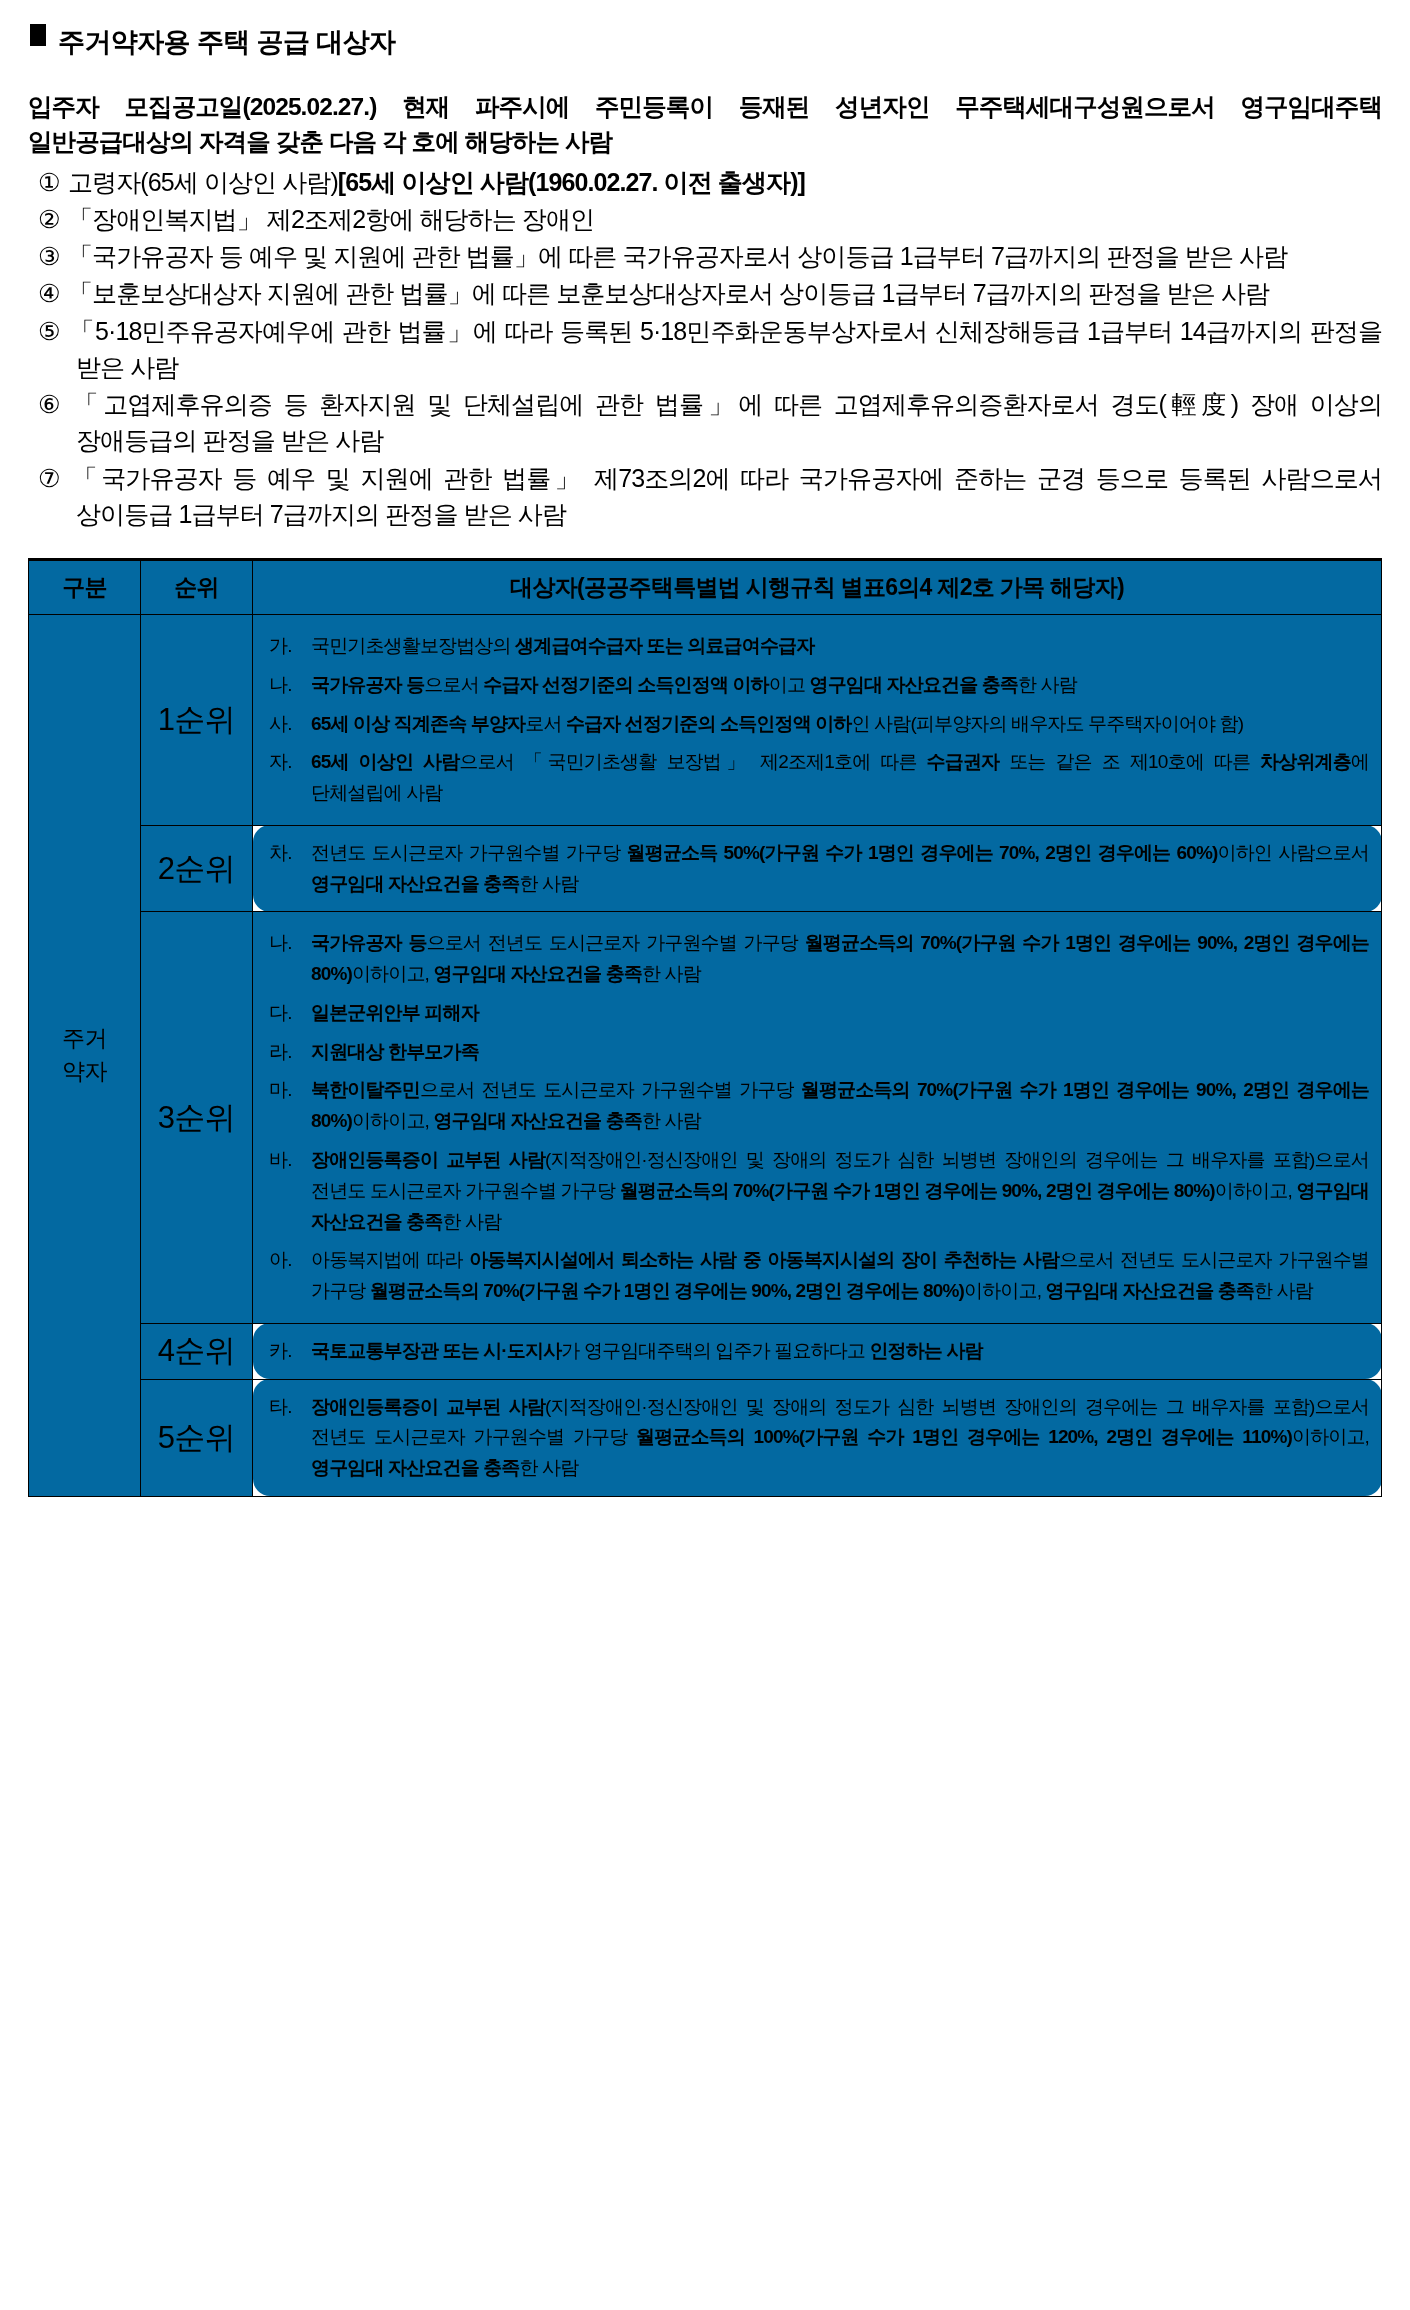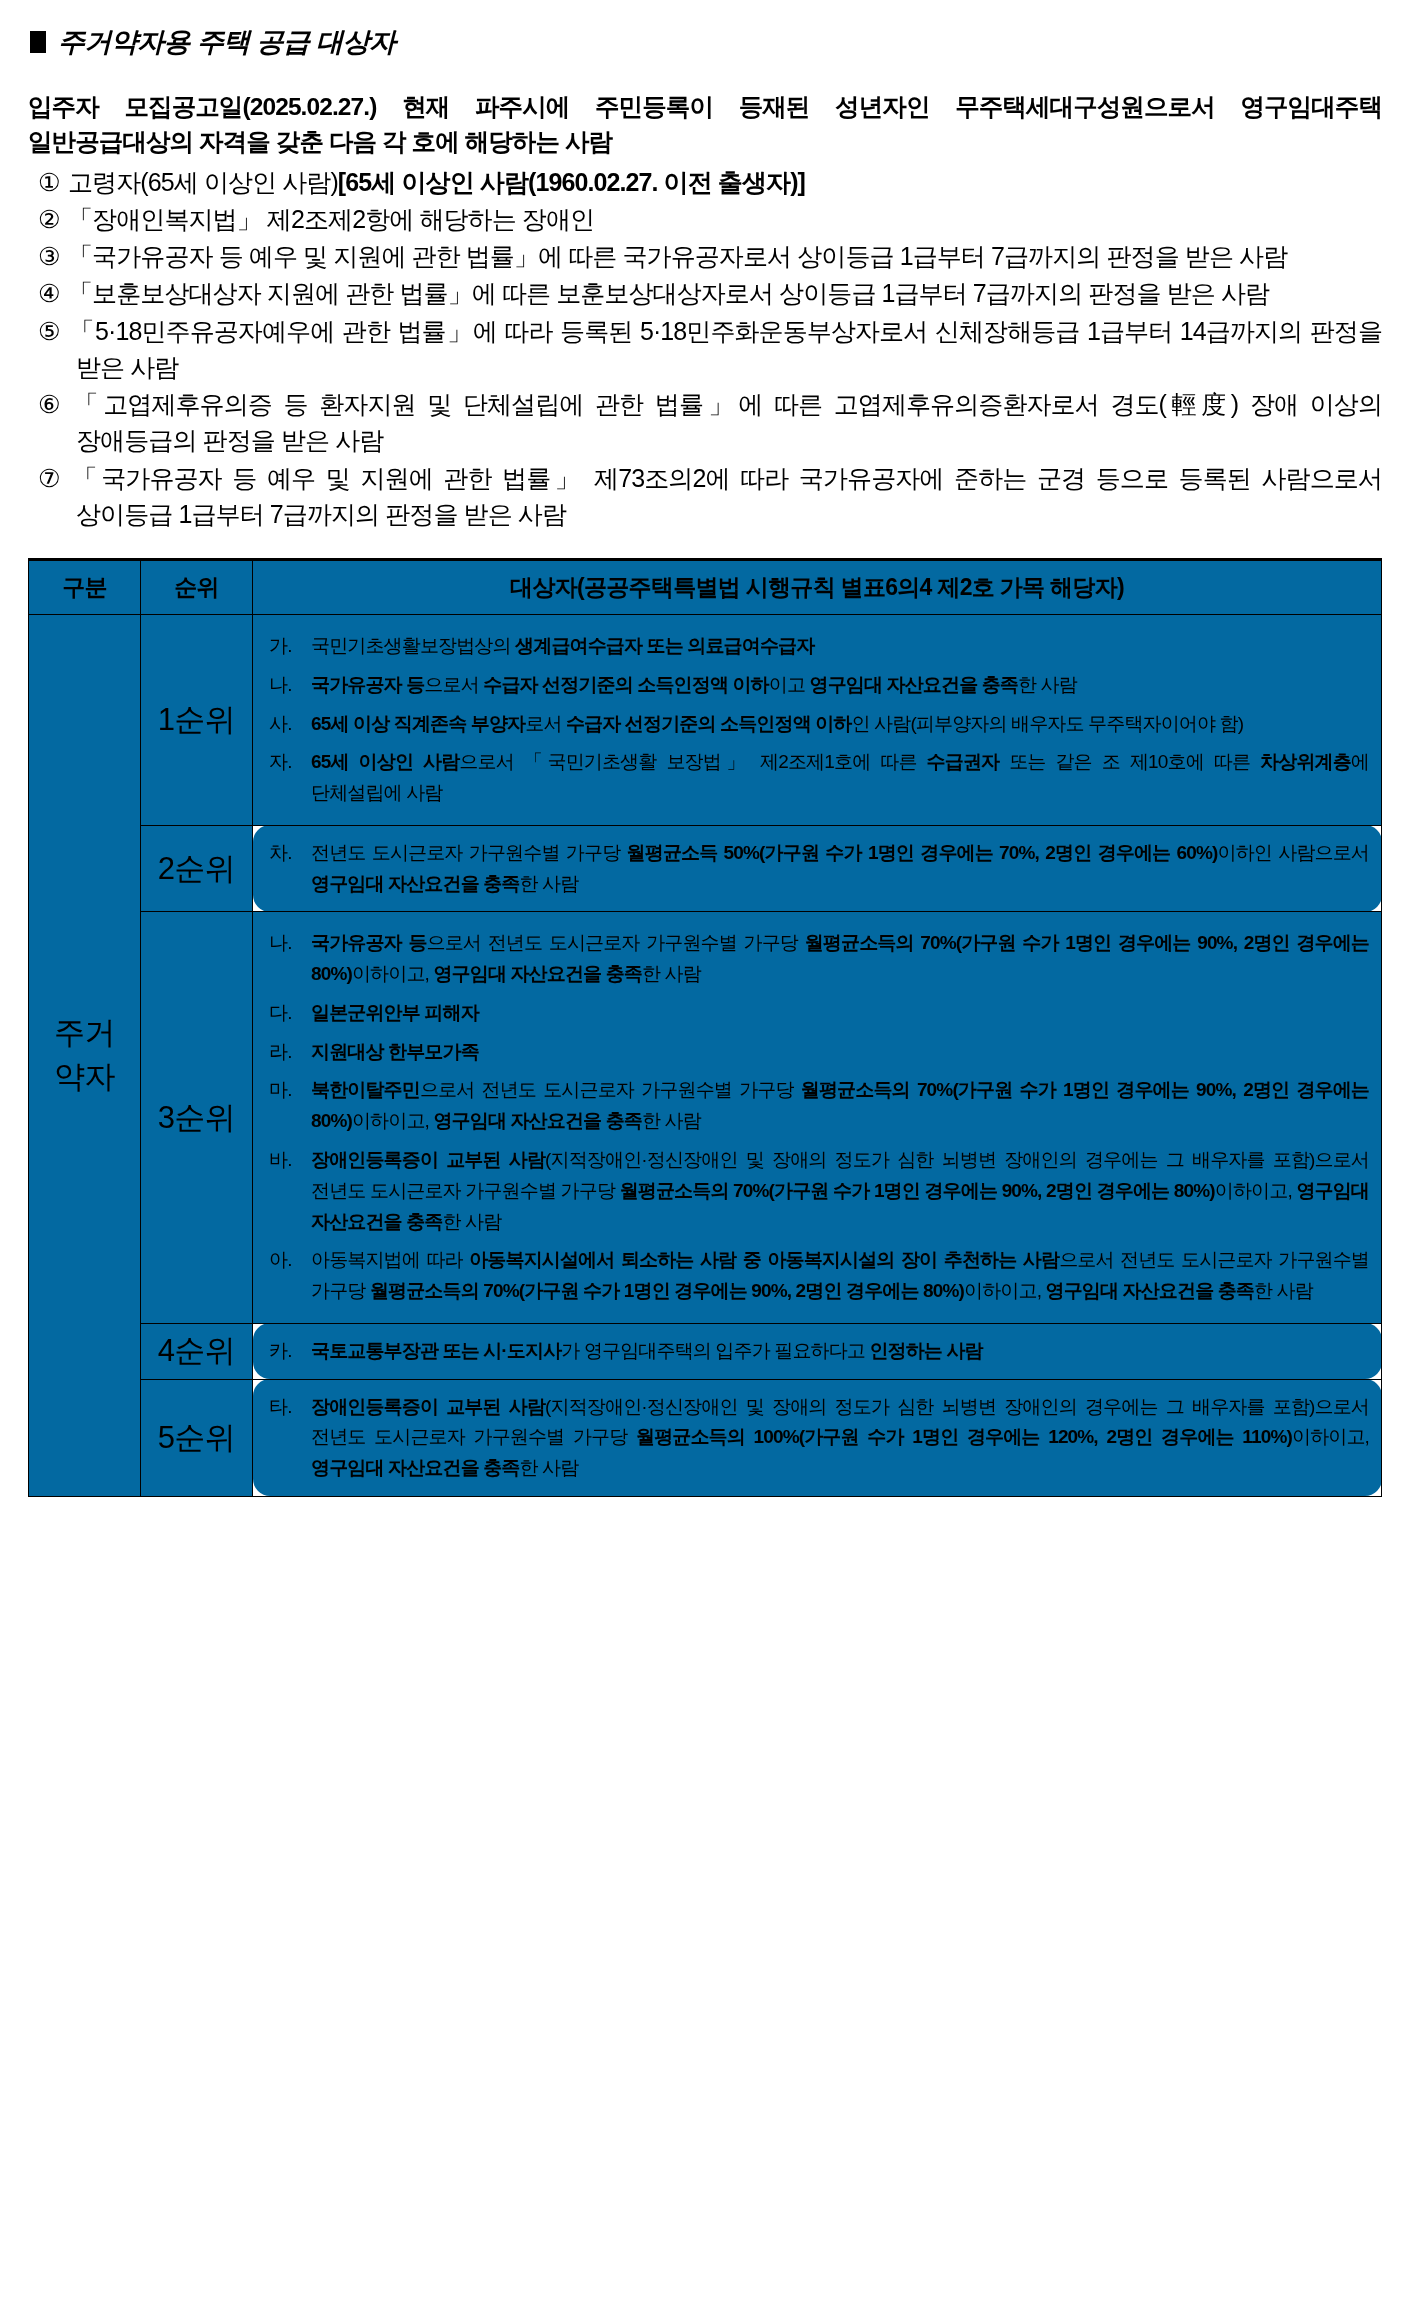--- a/index.html
+++ b/index.html
@@ -16,27 +16,25 @@
   }
   .page {
     width: 1410px;
     box-sizing: border-box;
     padding: 18px 28px 10px 28px;
   }
 
   
   .doc-heading {
     display: flex;
-    align-items: center;
     gap: 12px;
     font-size: 27px;
     font-weight: bold;
     letter-spacing: -0.6px;
     margin: 6px 0 30px 2px;
-    font-style: italic;
   }
   .bullet-square {
     width: 16px;
     height: 22px;
     background: #000;
     display: inline-block;
     flex: 0 0 auto;
   }
 
   
@@ -94,21 +92,21 @@
     letter-spacing: -0.7px;
     padding: 11px 4px;
     text-align: center;
   }
   col.c-gubun  { width: 112px; }
   col.c-rank   { width: 112px; }
   col.c-target { width: auto; }
 
   td.gubun {
     text-align: center;
-    font-size: 31px;
+    font-size: 23px;
     letter-spacing: -0.5px;
     line-height: 1.45;
   }
   td.rank {
     text-align: center;
     font-size: 31px;
     letter-spacing: -0.5px;
   }
   td.target {
     padding: 14px 12px 14px 16px;

